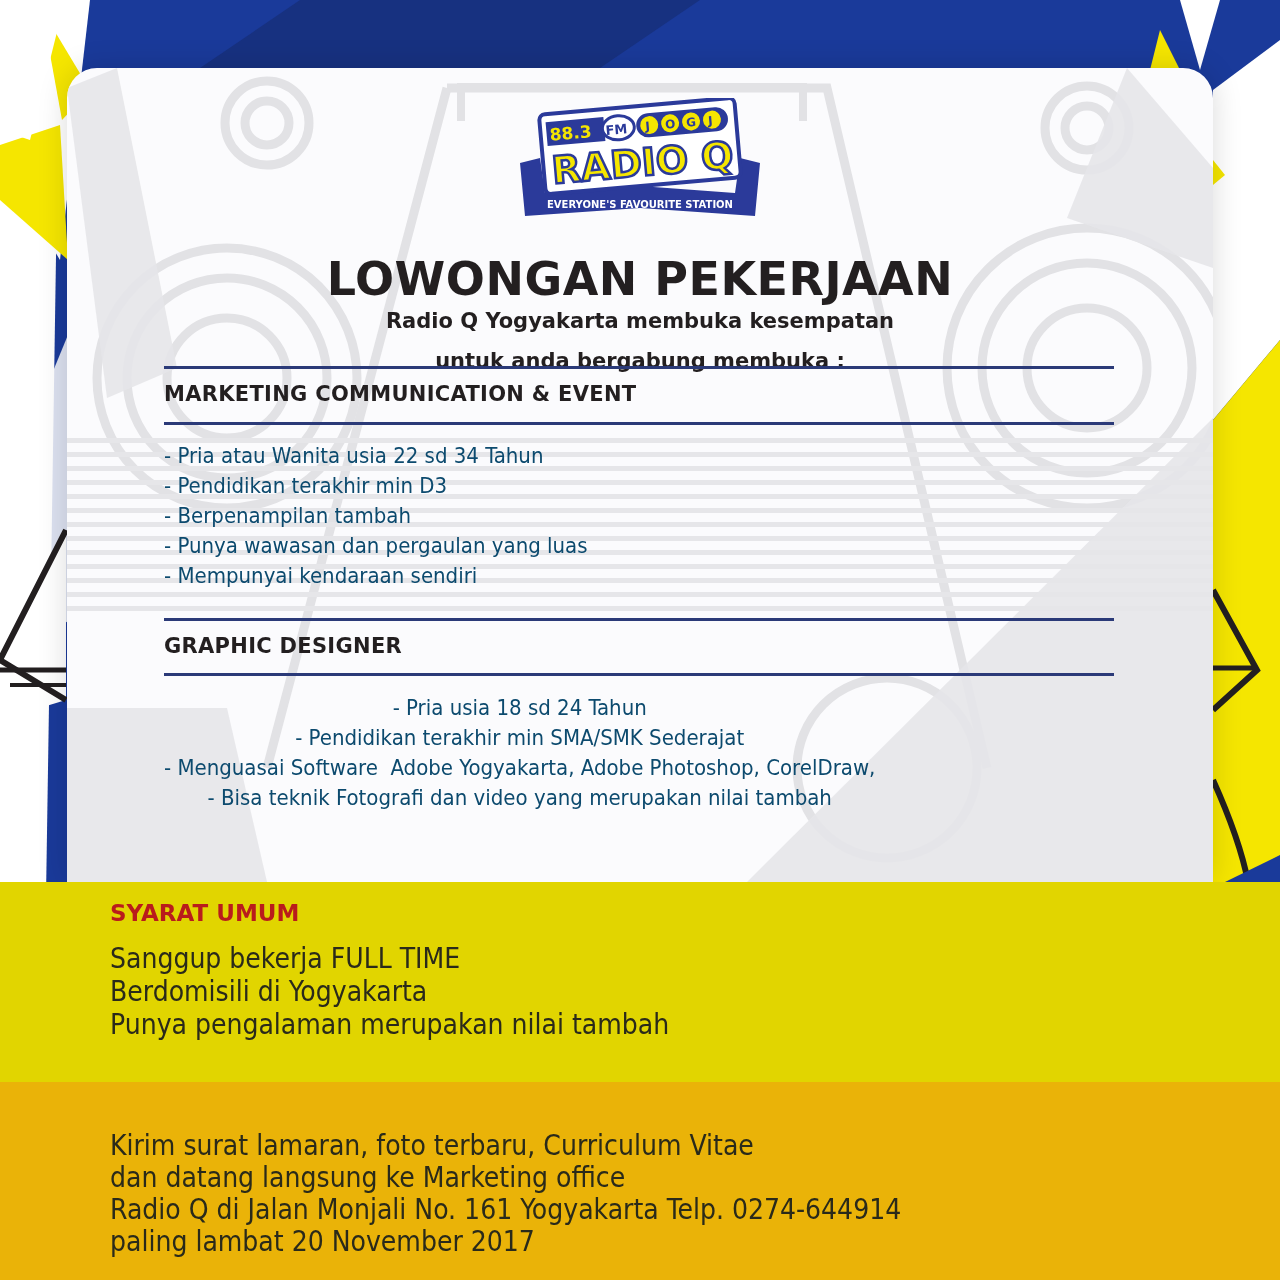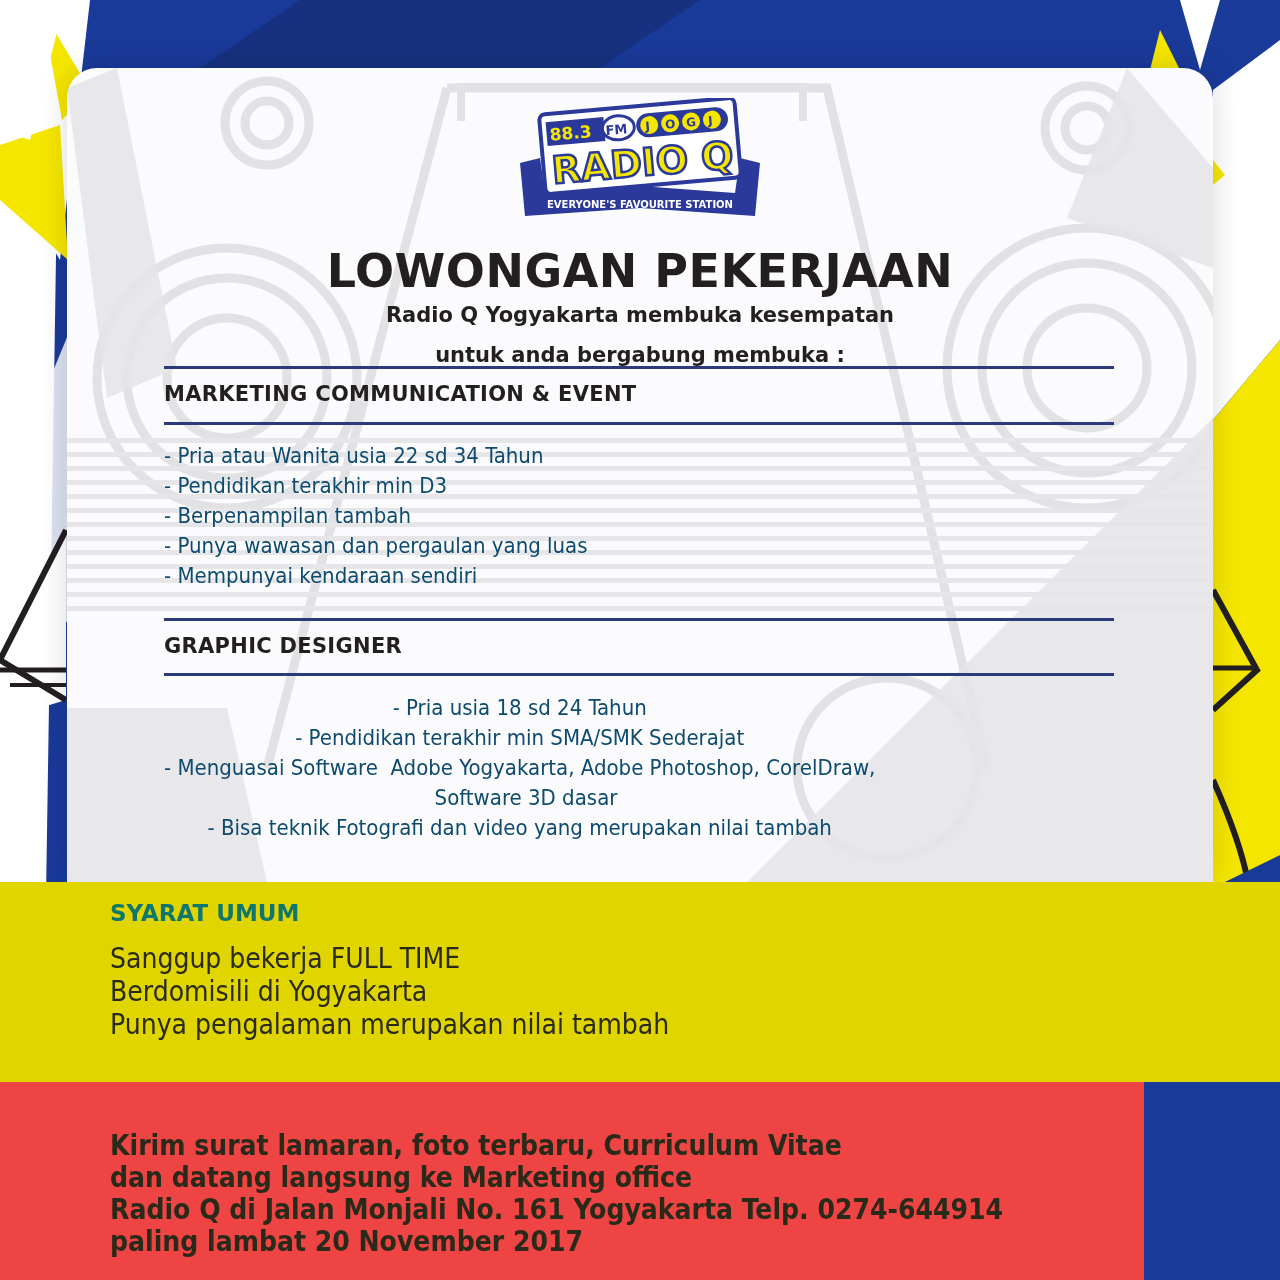--- a/index.html
+++ b/index.html
@@ -1,31 +1,31 @@
 <!DOCTYPE html>
 <html><head>
 <meta charset="utf-8">
 <style>
   html,body{margin:0;padding:0;}
   body{width:1280px;height:1280px;position:relative;overflow:hidden;background:#1a3a9a;font-family:"DejaVu Sans","Liberation Sans",sans-serif;}
   .bg{position:absolute;inset:0;}
   .card{position:absolute;left:67px;top:68px;width:1146px;height:814px;background:#fbfbfd;border-radius:30px 30px 0 0;overflow:hidden;box-shadow:0 0 30px rgba(0,0,0,0.15);}
   .card-bg{position:absolute;inset:0;}
   .logo{position:absolute;left:453px;top:30px;width:240px;height:120px;}
-  .title{position:absolute;left:0;right:0;top:176px;text-align:center;font-size:46px;font-weight:bold;color:#231f20;letter-spacing:0.5px;margin:0;}
-  .sub{position:absolute;left:0;right:0;text-align:center;font-size:21px;font-weight:bold;color:#231f20;margin:7px;}
+  .title{position:absolute;left:0;right:0;top:176px;text-align:center;font-size:46px;font-weight:bold;color:#231f20;letter-spacing:0.5px;margin:8px;}
+  .sub{position:absolute;left:0;right:0;text-align:center;font-size:21px;font-weight:bold;color:#231f20;margin:13px;}
   .sub1{top:228px;}
   .sub2{top:268px;}
   .rule{position:absolute;left:97px;width:950px;height:3px;background:#2b3a78;}
   .sec-title{position:absolute;left:97px;font-size:21px;font-weight:bold;color:#231f20;letter-spacing:0.3px;margin:0;}
   .list{position:absolute;left:97px;margin:0;padding:0;list-style:none;font-size:22px;color:#0c4a6e;line-height:30px;font-family:"DejaVu Sans Condensed","DejaVu Sans",sans-serif;font-stretch:condensed;}
   .list li{white-space:pre;}
   .band1{position:absolute;left:0;top:882px;width:1280px;height:200px;background:#e1d500;}
-  .band2{position:absolute;left:0;top:1082px;width:1144px;height:198px;background:#ef4444;font-weight:bold;}
-  .band-title{position:absolute;left:110px;top:18px;font-size:23px;font-weight:bold;color:#0f766e;margin:0;}
+  .band2{position:absolute;left:0;top:1082px;width:1280px;height:198px;background:#eab308;}
+  .band-title{position:absolute;left:110px;top:18px;font-size:23px;font-weight:bold;color:#b91c1c;margin:0;}
   .band-list{position:absolute;left:110px;margin:0;padding:0;list-style:none;font-size:28px;color:#2a2a1a;line-height:33px;font-stretch:condensed;}
 </style>
 </head>
 <body>
 
 <svg class="bg" width="1280" height="1280" viewBox="0 0 1280 1280">
   <rect width="1280" height="1280" fill="#1a3a9a"></rect>
   <polygon points="0,0 60,0 40,1280 0,1280" fill="#ffffff"></polygon>
   <polygon points="60,0 90,0 60,260 0,160" fill="#ffffff"></polygon>
   <polygon points="42,10 90,90 62,120" fill="#f5e600"></polygon>
@@ -128,21 +128,20 @@
     <li>- Mempunyai kendaraan sendiri</li>
   </ul>
 
   <div class="rule" style="top:550px;"></div>
   <h2 class="sec-title" style="top:566px;">GRAPHIC DESIGNER</h2>
   <div class="rule" style="top:605px;"></div>
   <ul class="list" style="top:625px;text-align:center;">
     <li>- Pria usia 18 sd 24 Tahun</li>
     <li>- Pendidikan terakhir min SMA/SMK Sederajat</li>
     <li>- Menguasai Software  Adobe Yogyakarta, Adobe Photoshop, CorelDraw,</li>
-    <li>  Software 3D dasar</li>
     <li>- Bisa teknik Fotografi dan video yang merupakan nilai tambah</li>
   </ul>
 </div>
 
 <div class="band1">
   <h2 class="band-title">SYARAT UMUM</h2>
   <ul class="band-list" style="top:60px;">
     <li>Sanggup bekerja FULL TIME</li>
     <li>Berdomisili di Yogyakarta</li>
     <li>Punya pengalaman merupakan nilai tambah</li>

